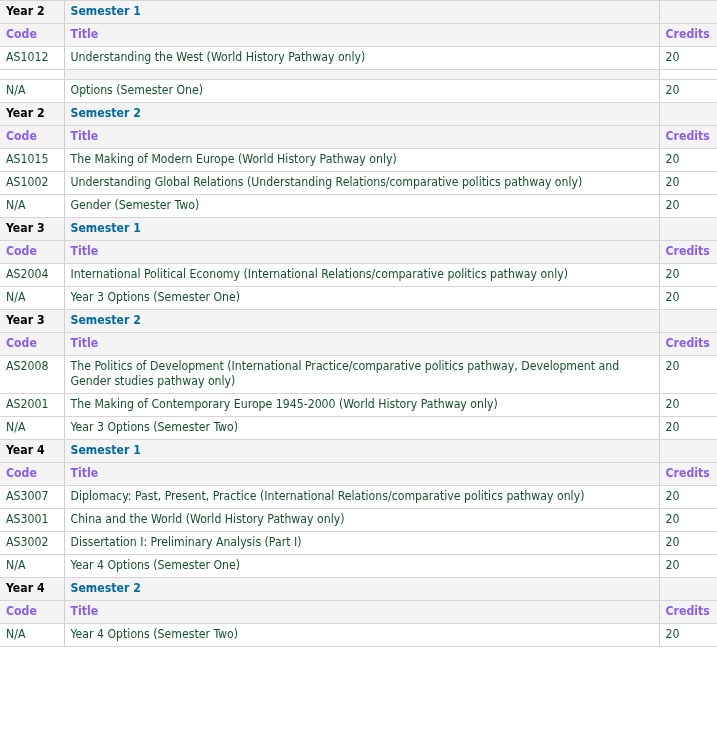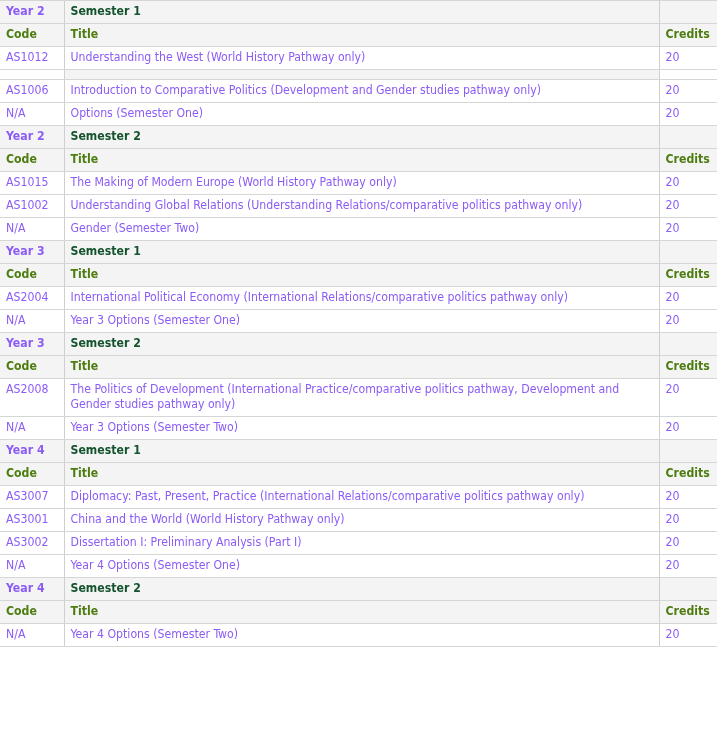--- a/index.html
+++ b/index.html
@@ -53,42 +53,42 @@
   }
 
   
   tr.band > td {
     background: #f4f4f4;
     font-weight: bold;
     padding-top: 3px;
     padding-bottom: 4px;
   }
   tr.band > td.code {
-    color: #8b5cf6;
+    color: #000000;
   }
   tr.band > td.title {
-    color: #14532d;
+    color: #0369a1;
   }
   tr.band > td.credits {
     background: #f4f4f4;
   }
 
   
   tr.colhead > td {
     background: #f4f4f4;
     font-weight: bold;
-    color: #4d7c0f;
+    color: #8b5cf6;
     padding-top: 3px;
     padding-bottom: 4px;
   }
 
   
   tr.data > td {
     background: #ffffff;
-    color: #8b5cf6;
+    color: #14532d;
     margin-left: 16px;
   }
 
   
   tr.spacer > td {
     height: 9px;
     padding: 0;
     line-height: 9px;
     font-size: 1px;
   }
@@ -120,25 +120,20 @@
         <td class="code">AS1012</td>
         <td class="title">Understanding the West (World History Pathway only)</td>
         <td class="credits">20</td>
       </tr>
       <tr class="spacer">
         <td class="code"></td>
         <td class="title"></td>
         <td class="credits"></td>
       </tr>
       <tr class="data">
-        <td class="code">AS1006</td>
-        <td class="title">Introduction to Comparative Politics (Development and Gender studies pathway only)</td>
-        <td class="credits">20</td>
-      </tr>
-      <tr class="data">
         <td class="code">N/A</td>
         <td class="title">Options (Semester One)</td>
         <td class="credits">20</td>
       </tr>
       <tr class="band">
         <td class="code">Year 2</td>
         <td class="title">Semester 2</td>
         <td class="credits"></td>
       </tr>
       <tr class="colhead">
@@ -190,20 +185,25 @@
         <td class="code">Code</td>
         <td class="title">Title</td>
         <td class="credits">Credits</td>
       </tr>
       <tr class="data">
         <td class="code">AS2008</td>
         <td class="title">The Politics of Development (International Practice/comparative politics pathway, Development and Gender studies pathway only)</td>
         <td class="credits">20</td>
       </tr>
       <tr class="data">
+        <td class="code">AS2001</td>
+        <td class="title">The Making of Contemporary Europe 1945-2000 (World History Pathway only)</td>
+        <td class="credits">20</td>
+      </tr>
+      <tr class="data">
         <td class="code">N/A</td>
         <td class="title">Year 3 Options (Semester Two)</td>
         <td class="credits">20</td>
       </tr>
       <tr class="band">
         <td class="code">Year 4</td>
         <td class="title">Semester 1</td>
         <td class="credits"></td>
       </tr>
       <tr class="colhead">

